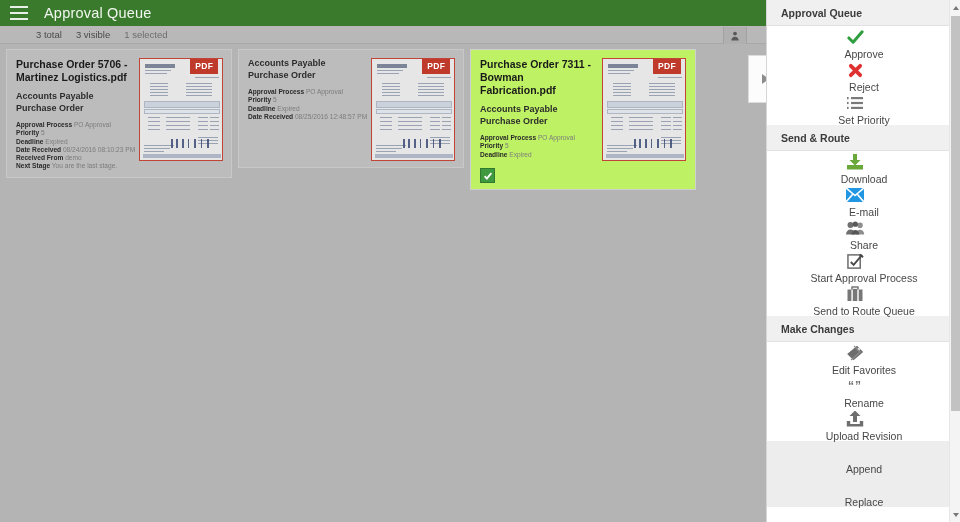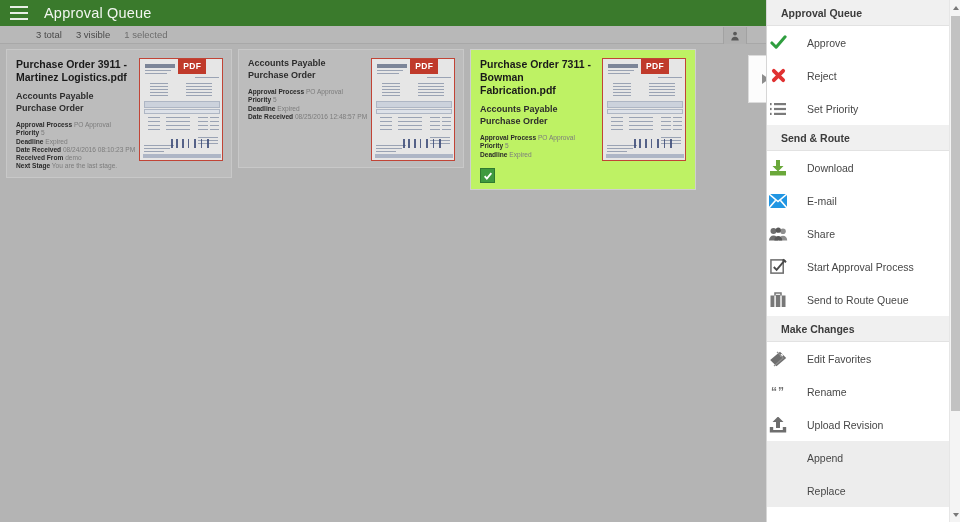--- a/index.html
+++ b/index.html
@@ -107,21 +107,21 @@
   .thumb .ln { position: absolute; background: #9aa3b4; height: 1px; }
   .thumb .blk { position: absolute; background: #b9c0cc; }
   .thumb .tbl { position: absolute; background: #ccd2dc; border: 1px solid #aeb6c4; }
   .thumb .sig {
     position: absolute; right: 5px; bottom: 12px;
     width: 46px; height: 9px;
     background: linear-gradient(90deg,#3b4a77 0 2px,transparent 2px 5px,#3b4a77 5px 7px,transparent 7px 11px,#3b4a77 11px 13px,transparent 13px 17px,#3b4a77 17px 18px,transparent 18px 23px,#3b4a77 23px 25px,transparent 25px 30px,#3b4a77 30px 31px,transparent 31px 36px,#3b4a77 36px 38px,transparent 38px 46px);
     opacity: .85;
   }
   .pdf-badge {
-    position: absolute; right: 16px; top: 0;
+    position: absolute; right: 4px; top: 0;
     background: #c03a2b; color: #fff;
     font-size: 8.5px; font-weight: 700;
     padding: 2px 5px 3px 5px;
     letter-spacing: .3px;
   }
   .check-sel {
     width: 15px; height: 15px;
     background: #3f9a3f;
     border: 1px solid #2f7a2f;
     display: flex; align-items: center; justify-content: center;
@@ -164,20 +164,21 @@
     display: flex; align-items: center;
     padding-left: 14px;
     font-size: 10.5px; font-weight: 700; color: #3b3b3b;
   }
   .sec-head.first { border-top: none; }
   .menu-item {
     height: 33px;
     display: flex; align-items: center;
     cursor: pointer;
     background: #fff;
+    flex-direction: column;
   }
   .menu-item.grey { background: #ededed; }
   .mi-icon {
     width: 22px; height: 22px;
     display: flex; align-items: center; justify-content: center;
     flex: 0 0 22px;
     margin-right: 18px;
   }
   .mi-icon.empty { }
   .mi-label { font-size: 10.5px; color: #474747; }
@@ -250,21 +251,21 @@
           <path d="M2 15c0-3.3 2.7-6 6-6s6 2.7 6 6z"></path>
         </svg>
     </div>
   </div>
 
   <div class="cards-area">
     <div class="cards-row" id="cards-row">
         <div class="card">
           <div class="card-inner">
             <div class="card-text">
-              <div class="card-title">Purchase Order 3911 - Martinez Logistics.pdf</div>
+              <div class="card-title">Purchase Order 5706 - Martinez Logistics.pdf</div>
               <div class="card-sub">
                 <div>Accounts Payable</div>
                 <div>Purchase Order</div>
               </div>
               <div class="meta">
                 <div><b>Approval Process</b> <span>PO Approval</span></div>
                 <div><b>Priority</b> <span>5</span></div>
                 <div><b>Deadline</b> <span>Expired</span></div>
                 <div><b>Date Received</b> <span>08/24/2016 08:10:23 PM</span></div>
                 <div><b>Received From</b> <span>demo</span></div>

